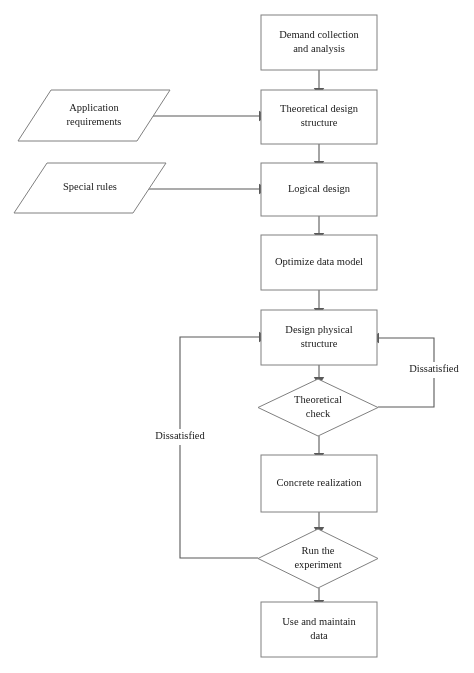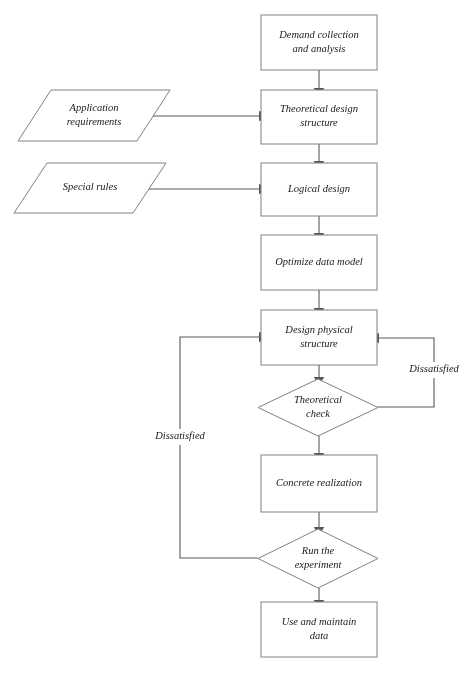--- a/index.html
+++ b/index.html
@@ -11,21 +11,20 @@
     width: 474px;
     height: 673px;
     font-family: "Liberation Serif", "DejaVu Serif", serif;
     overflow: hidden;
   }
   #flowchart-root {
     position: relative;
     width: 438px;
     height: 673px;
     background: #ffffff;
-    font-style: italic;
   }
   svg#flow-svg {
     position: absolute;
     top: 0;
     left: 0;
     width: 474px;
     height: 673px;
     display: block;
   }
   .node-shape {

